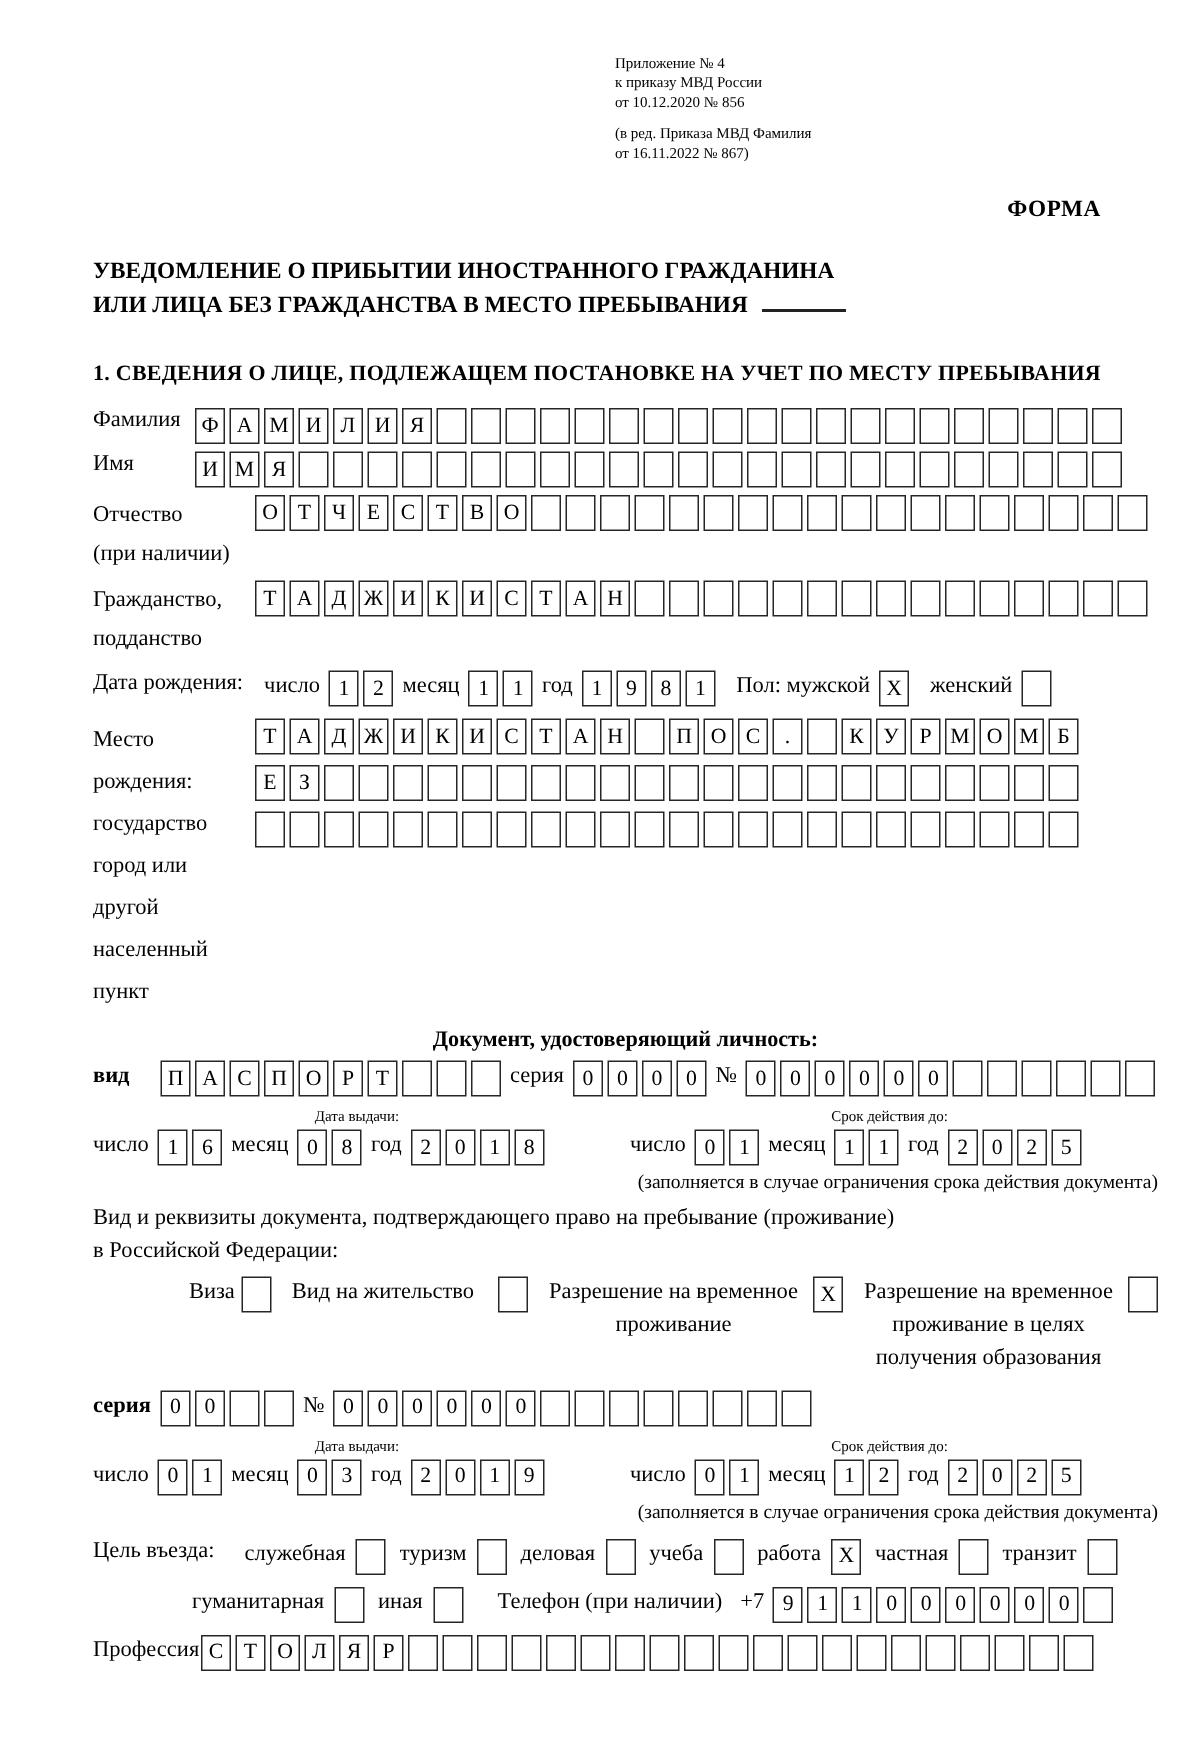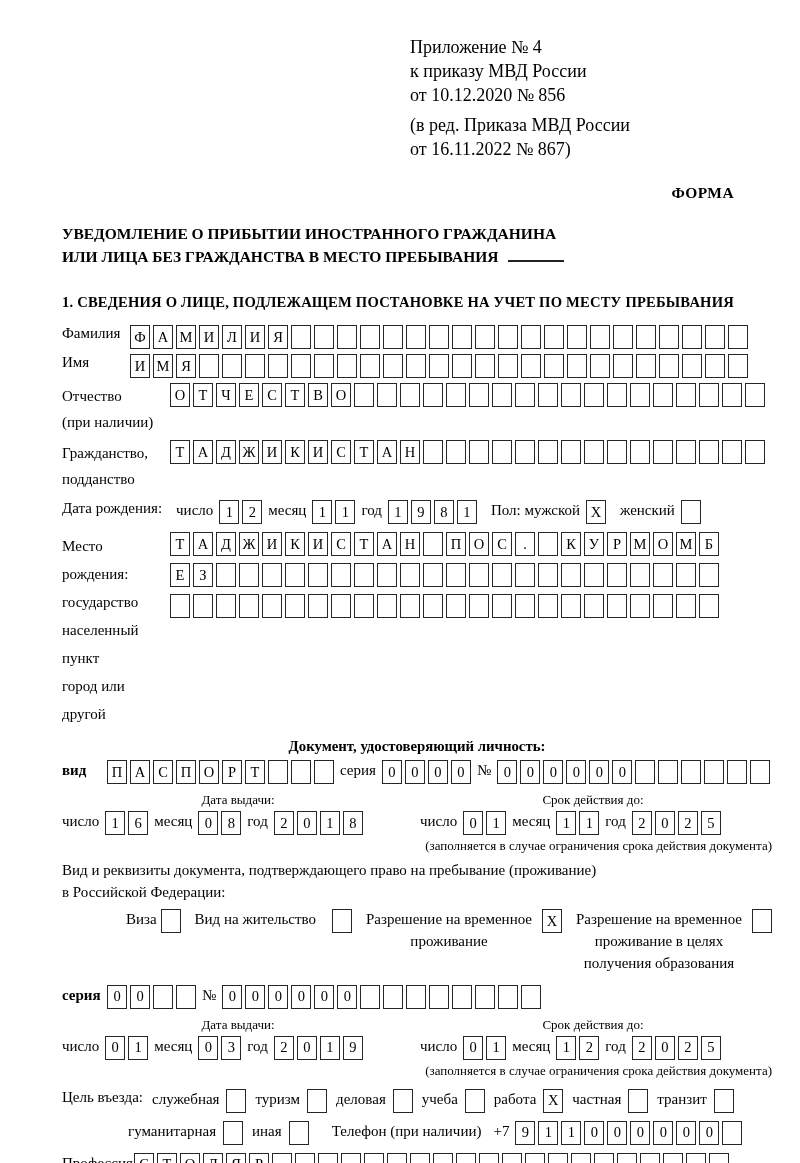--- a/index.html
+++ b/index.html
@@ -3,21 +3,21 @@
 <meta charset="utf-8">
 <style>
   html,body { margin:0; padding:0; background:#ffffff; }
   .page {
     width:800px; min-height:1163px; box-sizing:border-box;
     padding:36px 28px 24px 62px;
     font-family:"Liberation Serif", serif; color:#000; font-size:15px;
     position:relative; background:#fff;
   }
   
-  .annex { margin-left:348px; width:250px; font-size:18px; line-height:1.32; }
+  .annex { margin-left:348px; width:250px; font-size:10px; line-height:1.32; }
   .annex .gap { height:7px; }
   .form-word { text-align:right; font-weight:bold; font-size:15.5px; margin:22px 38px 0 0; letter-spacing:.4px; }
   
   .title { text-align:left; font-weight:bold; font-size:15.5px; margin-top:20px; line-height:1.5; }
   .blank-line { display:inline-block; width:56px; border-bottom:2px solid #222; margin-left:10px; }
   .section { font-weight:bold; font-size:14.6px; margin-top:26px; letter-spacing:.2px; }
   
   .frow { display:flex; align-items:flex-start; margin-top:5px; }
   .mt14 { margin-top:14px; } .mt10 { margin-top:10px; } .mt8 { margin-top:8px; }
   .w68  { flex:0 0 68px; }
@@ -33,21 +33,21 @@
     border:1.8px solid #262626; background:#fff;
     display:flex; align-items:center; justify-content:center;
     font-size:14.5px; font-family:"Liberation Serif", serif;
   }
   .stack > .cells { margin-bottom:7px; }
   .doc-heading { text-align:center; font-weight:bold; font-size:14.8px; margin-top:10px; }
   
   .datepair { display:flex; margin-top:8px; }
   .dp-left { width:352px; }
   .dp-right { flex:1; }
-  .dp-head { text-align:center; font-size:13px; }
+  .dp-head { text-align:center; font-size:10px; }
   .dp-row { display:flex; align-items:flex-start; margin-top:3px; }
   .note-right { text-align:right; font-size:13px; margin-top:3px; }
   
   .rp-row { display:flex; align-items:flex-start; margin-top:8px;justify-content:flex-end; }
   .rp-opt { display:flex; align-items:flex-start; margin-right:14px; }
   .rp-opt .cells { margin-left:10px; }
   .rp-lines { text-align:center; line-height:1.45; }
   
   .opt { display:flex; align-items:flex-start; margin-right:9px; }
   .opt .olabel { margin-right:7px; white-space:nowrap; margin-top:2px; }
@@ -56,21 +56,21 @@
 </head>
 <body>
 
 <div class="page">
 
   <div class="annex">
     <div>Приложение № 4</div>
     <div>к приказу МВД России</div>
     <div>от 10.12.2020 № 856</div>
     <div class="gap"></div>
-    <div>(в ред. Приказа МВД России</div>
+    <div>(в ред. Приказа МВД Фамилия</div>
     <div>от 16.11.2022 № 867)</div>
   </div>
 
   <div class="form-word">ФОРМА</div>
 
   <div class="title">
     <div>УВЕДОМЛЕНИЕ О ПРИБЫТИИ ИНОСТРАННОГО ГРАЖДАНИНА</div>
     <div>
       <span>ИЛИ ЛИЦА БЕЗ ГРАЖДАНСТВА В МЕСТО ПРЕБЫВАНИЯ</span><span class="blank-line"></span>
     </div>
@@ -240,22 +240,22 @@
     <div class="sub sub-l">женский</div>
     <div class="cells">
         <span class="cell"></span>
       </div>
   </div>
 
   <div class="frow mt8">
     <div class="w108" style="line-height:28px;">
       <div>Место рождения:</div>
       <div>государство</div>
+      <div>город или другой</div>
       <div>населенный пункт</div>
-      <div>город или другой</div>
     </div>
     <div class="stack">
       <div class="cells">
           <span class="cell">Т</span>
           <span class="cell">А</span>
           <span class="cell">Д</span>
           <span class="cell">Ж</span>
           <span class="cell">И</span>
           <span class="cell">К</span>
           <span class="cell">И</span>
@@ -526,21 +526,21 @@
             <span class="cell">0</span>
             <span class="cell">2</span>
             <span class="cell">5</span>
           </span>
       </div>
       <div class="note-right">(заполняется в случае ограничения срока действия документа)</div>
     </div>
   </div>
 
   <div class="frow mt10">
-    <div class="nowrap" style="margin-right:9px;text-align:right;">Цель въезда:</div>
+    <div class="nowrap" style="margin-right:20px;text-align:right;">Цель въезда:</div>
     <div class="opt">
       <span class="olabel">служебная</span>
       <span class="cells">
           <span class="cell"></span>
         </span>
     </div>
     <div class="opt">
       <span class="olabel">туризм</span>
       <span class="cells">
           <span class="cell"></span>

